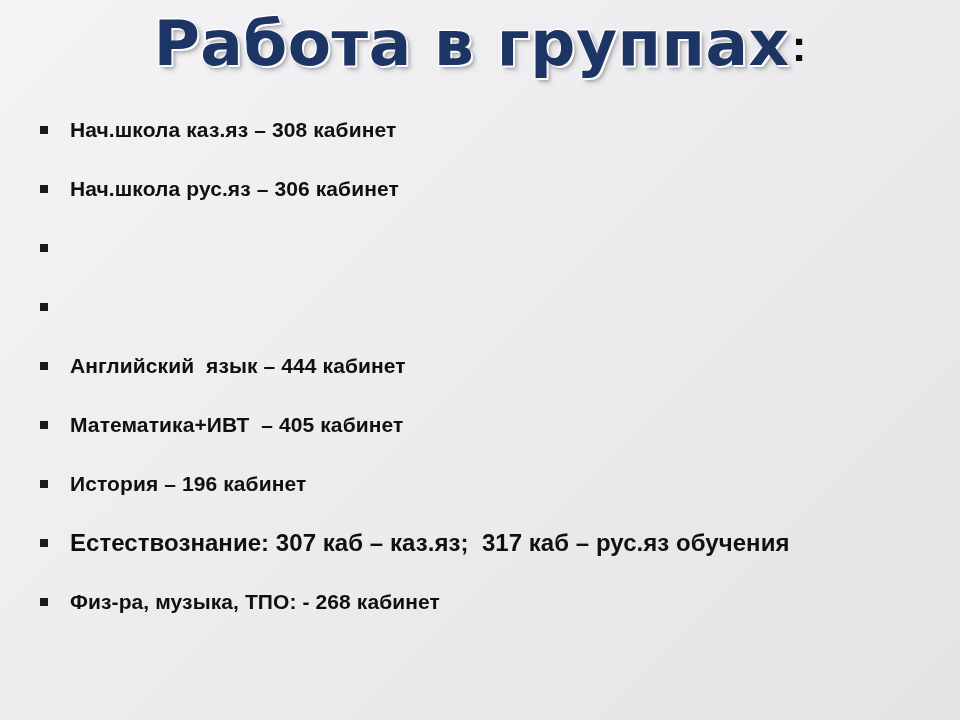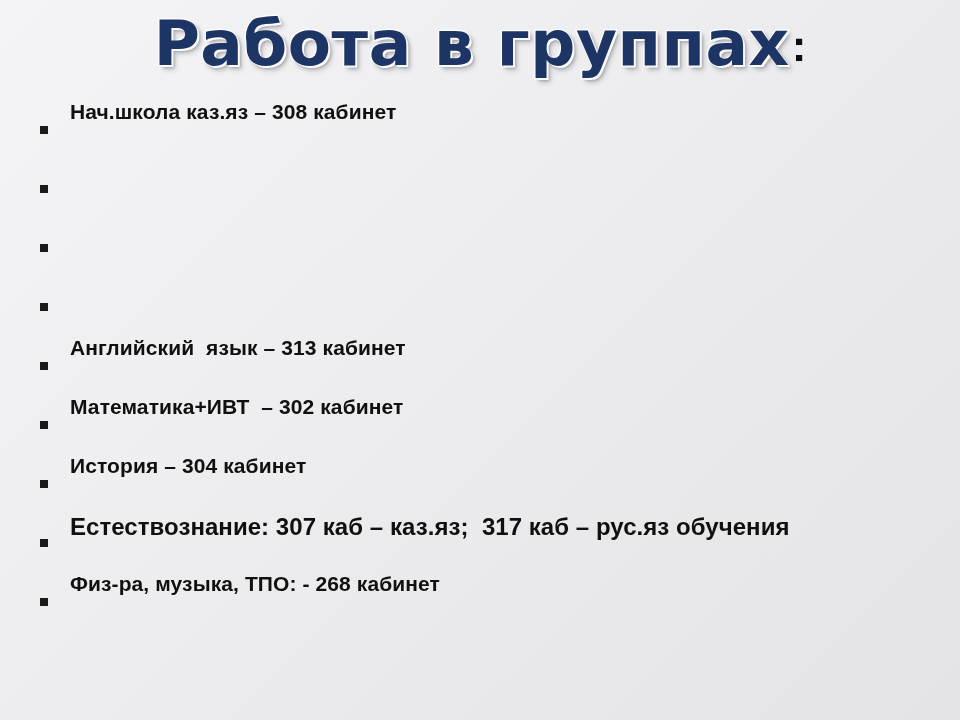--- a/index.html
+++ b/index.html
@@ -71,21 +71,21 @@
     margin: 0;
     padding: 0;
     list-style: none;
   }
 
   .bullet-item {
     position: relative;
     height: 59px;
     padding-left: 70px;
     display: flex;
-    align-items: flex-start;
+    align-items: center;
     white-space: nowrap;
   }
 
   .bullet-marker {
     position: absolute;
     left: 40px;
     top: 50%;
     width: 8px;
     height: 8px;
     margin-top: -4px;
@@ -118,43 +118,44 @@
 
   <ul class="bullet-list">
 
     <li class="bullet-item">
       <span class="bullet-marker"></span>
       <span class="bullet-text">Нач.школа каз.яз – 308 кабинет</span>
     </li>
 
     <li class="bullet-item">
       <span class="bullet-marker"></span>
+      <span class="bullet-text">Нач.школа рус.яз – 306 кабинет</span>
     </li>
 
     <li class="bullet-item">
       <span class="bullet-marker"></span>
     </li>
 
     <li class="bullet-item">
       <span class="bullet-marker"></span>
     </li>
 
     <li class="bullet-item">
       <span class="bullet-marker"></span>
-      <span class="bullet-text">Английский  язык – 313 кабинет</span>
+      <span class="bullet-text">Английский  язык – 444 кабинет</span>
     </li>
 
     <li class="bullet-item">
       <span class="bullet-marker"></span>
-      <span class="bullet-text">Математика+ИВТ  – 302 кабинет</span>
+      <span class="bullet-text">Математика+ИВТ  – 405 кабинет</span>
     </li>
 
     <li class="bullet-item">
       <span class="bullet-marker"></span>
-      <span class="bullet-text">История – 304 кабинет</span>
+      <span class="bullet-text">История – 196 кабинет</span>
     </li>
 
     <li class="bullet-item is-long">
       <span class="bullet-marker"></span>
       <span class="bullet-text">Естествознание: 307 каб – каз.яз;  317 каб – рус.яз обучения</span>
     </li>
 
     <li class="bullet-item">
       <span class="bullet-marker"></span>
       <span class="bullet-text">Физ-ра, музыка, ТПО: - 268 кабинет</span>

